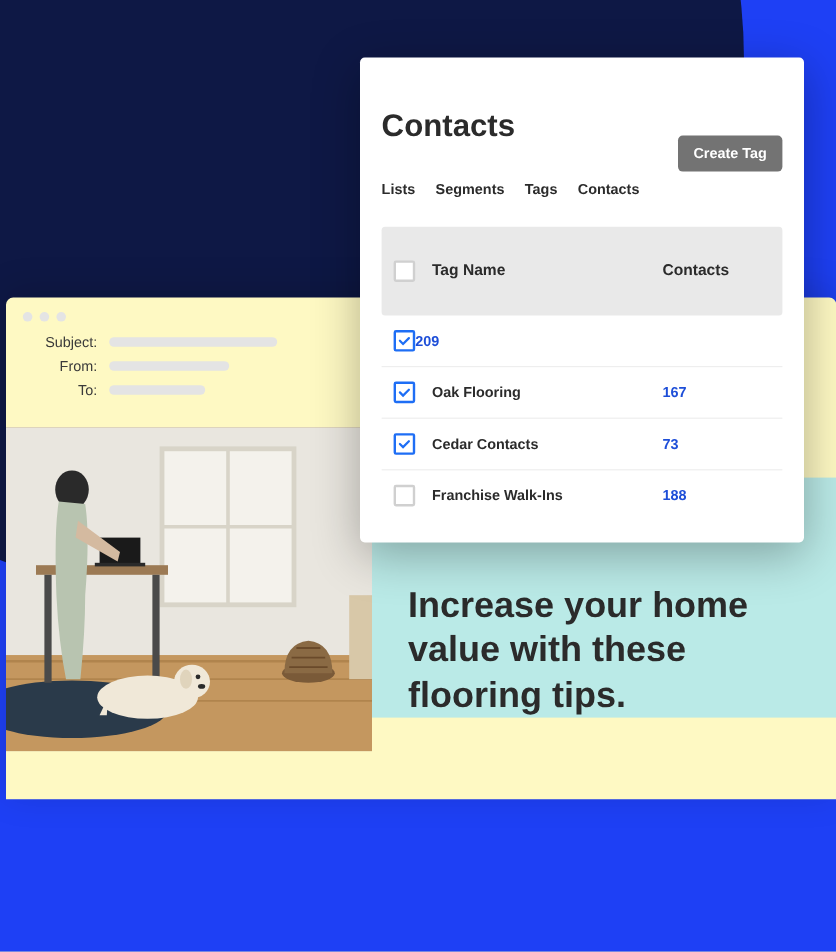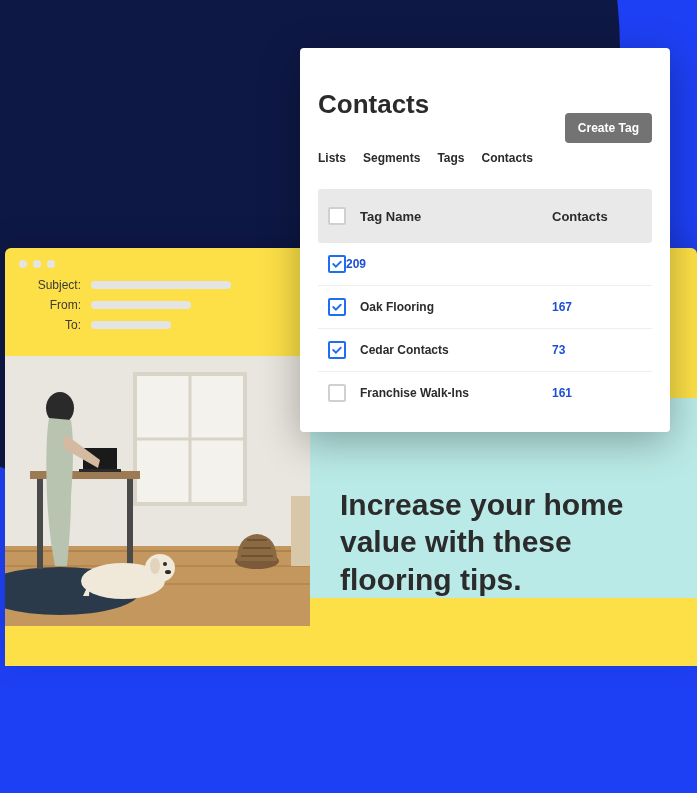--- a/index.html
+++ b/index.html
@@ -61,23 +61,23 @@
       margin-top: 6px;
     }
     .tab {
       font-size: 12px;
       font-weight: 700;
       color: #2b2b2b;
       cursor: pointer;
     }
     .table-header {
       display: flex;
-      align-items: center;
+      align-items: flex-start;
       background: #e9e9e9;
-      padding: 18px 10px;
+      padding: 28px 10px;
       border-radius: 3px;
     }
     .checkbox {
       width: 18px;
       height: 18px;
       border: 2px solid #d0d0d0;
       border-radius: 2px;
       background: #fff;
       display: flex;
       align-items: center;
@@ -122,21 +122,21 @@
       font-size: 12px;
       font-weight: 700;
       color: #1d4ed8;
     }
     
     .email-window {
       position: absolute;
       top: 248px;
       left: 5px;
       width: 692px;
-      background: #fde047;
+      background: #fef9c3;
       border-radius: 6px 6px 0 0;
       box-shadow: 0 -5px 30px rgba(0,0,0,0.15);
       z-index: 10;
       padding-bottom: 40px;
     }
     .window-dots {
       display: flex;
       gap: 6px;
       padding: 12px 14px 6px;
     }
@@ -265,21 +265,21 @@
           <svg viewBox="0 0 16 16">
             <path d="M3 8 L6.5 11.5 L13 5" stroke="#1e6ef5" stroke-width="2.5" fill="none" stroke-linecap="round"></path>
           </svg>
         </div>
         <div class="td-name">Cedar Contacts</div>
         <div class="td-contacts">73</div>
       </div>
       <div class="table-row">
         <div class="checkbox"></div>
         <div class="td-name">Franchise Walk-Ins</div>
-        <div class="td-contacts">161</div>
+        <div class="td-contacts">188</div>
       </div>
     </div>
 </div>
 
 <div class="email-window">
   <div class="window-dots">
     <div class="dot"></div>
     <div class="dot"></div>
     <div class="dot"></div>
   </div>

